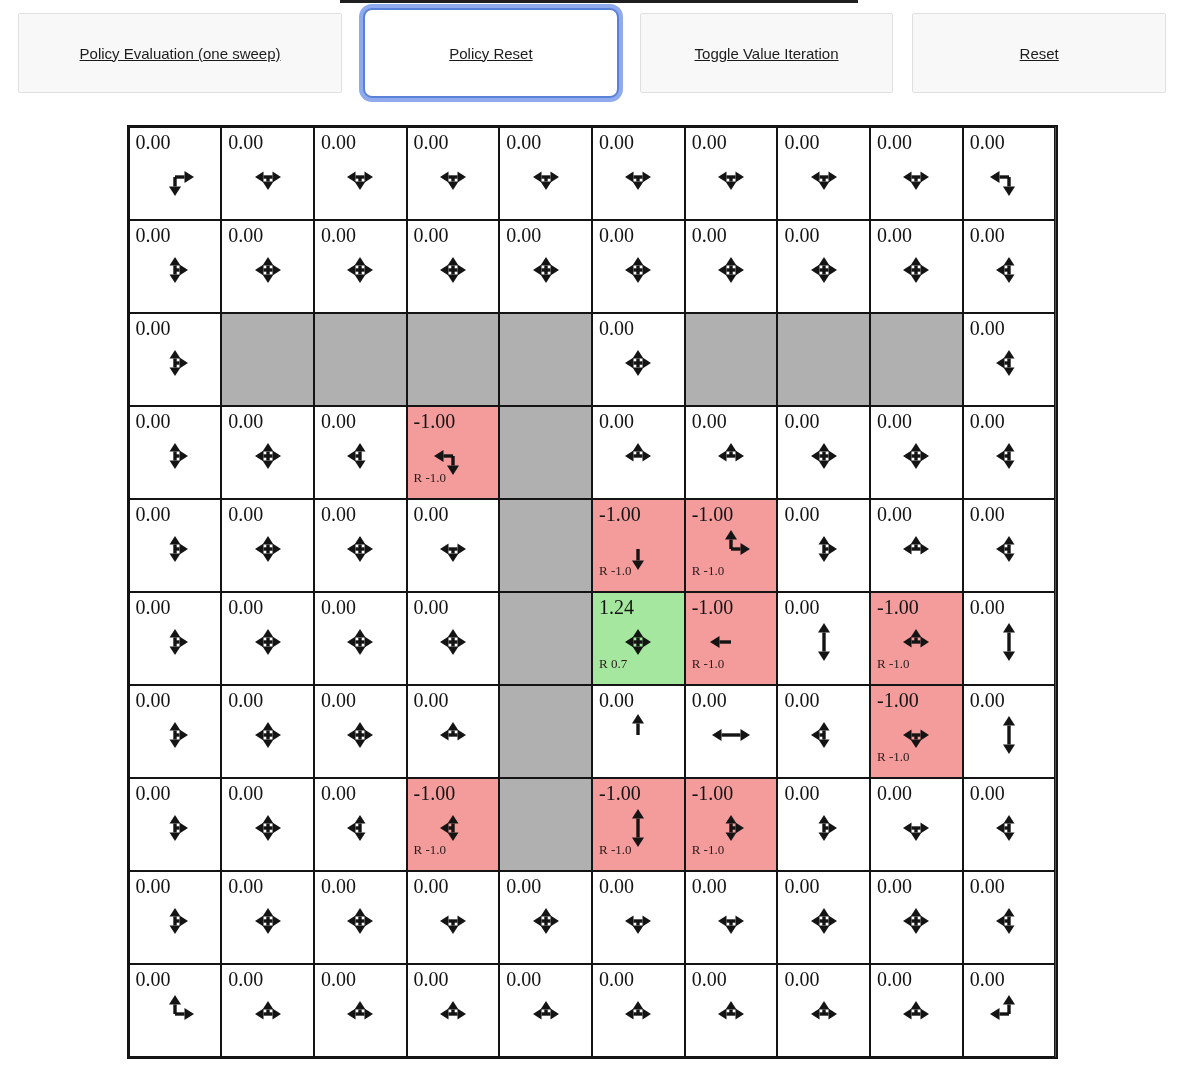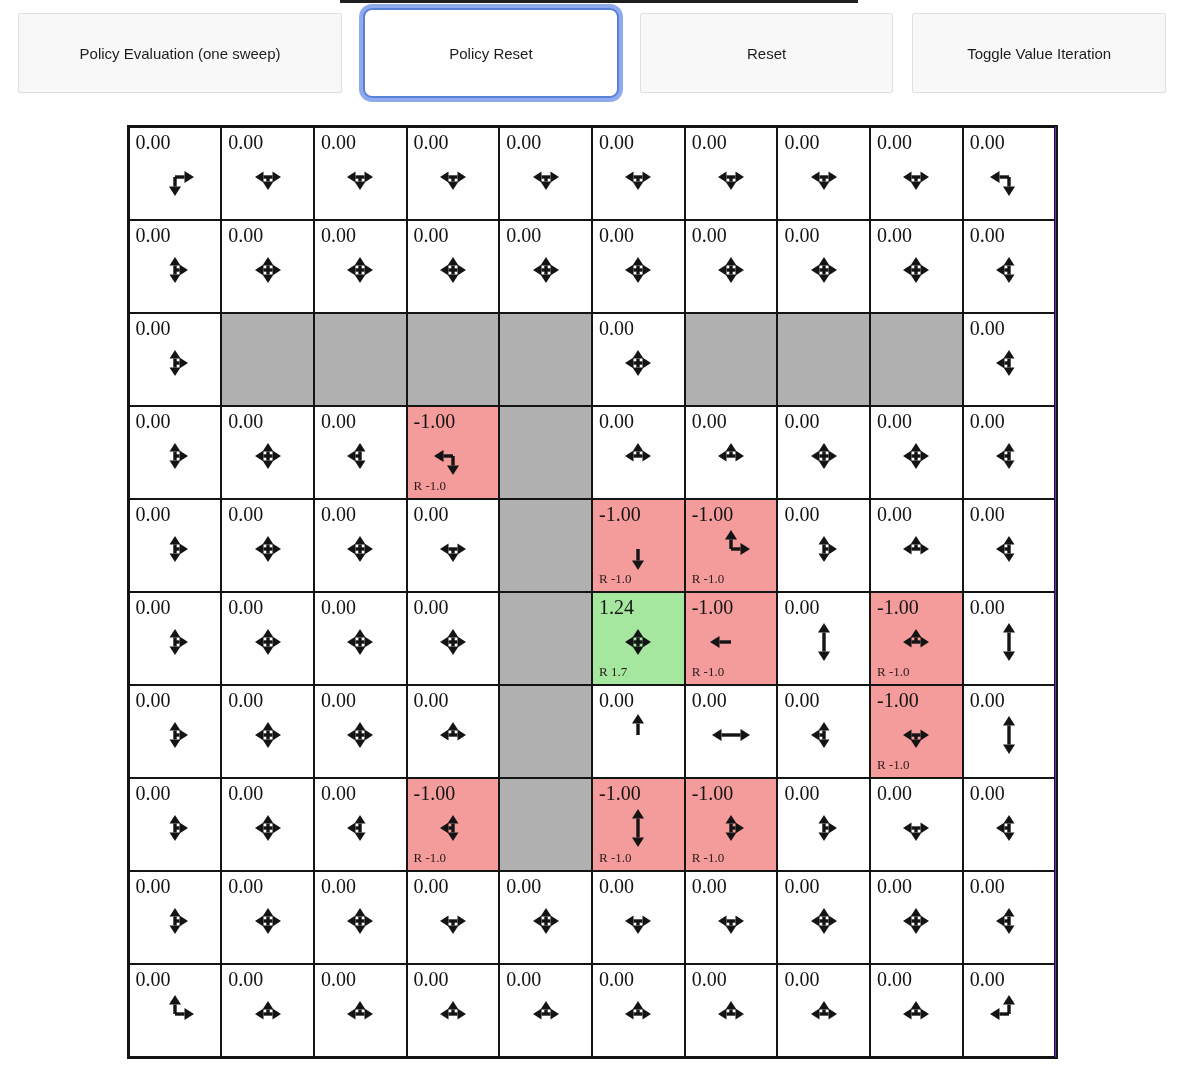--- a/index.html
+++ b/index.html
@@ -3,52 +3,52 @@
 <meta charset="utf-8">
 <style>
   * { box-sizing: border-box; margin: 0; padding: 0; }
   html,body { width: 1184px; height: 1080px; background: #ffffff;
     font-family: "Liberation Sans", sans-serif; color: #1a1a1a; overflow: hidden; }
 
   .top-edge-line { position: absolute; top: 0; left: 340px; width: 518px; height: 3px;
     background: #1f1f1f; }
 
   .toolbar { display: flex; gap: 19px; margin: 13px 18px 0 18px; height: 80px;
-    align-items: stretch; }
+    align-items: stretch; text-decoration: underline; }
   .btn { flex: 1; background: #f8f8f8; border: 1px solid #e0e0e0; border-radius: 2px;
     font-size: 15px; color: #1c1c1c; display: flex; align-items: center;
     justify-content: center; cursor: pointer; font-family: "Liberation Sans", sans-serif; }
   .btn.wide { flex: 1.28; }
   .btn.selected { background: #ffffff; border: 2px solid #5b80d8; border-radius: 9px;
     box-shadow: 0 0 0 4px #8fabee; margin: -5px 2px; z-index: 2; }
 
   .grid { width: 931px; margin: 32px auto 0 auto; border: 2px solid #141414;
     display: grid; grid-template-columns: repeat(10, 1fr);
     grid-auto-rows: 93px; background: #6d28d9; gap: 0; font-family: Liberation Serif, serif; }
   .cell { background: #ffffff; border: 1.5px solid #141414; position: relative;
     overflow: hidden; }
   .cell.wall { background: #b0b0b0; }
   .cell.neg { background: #f49c9c; }
   .cell.pos { background: #a5e79e; }
   .val { position: absolute; top: 3px; left: 6px; font-size: 20px; color: #141414;
     letter-spacing: 0px; }
-  .reward { position: absolute; bottom: 4px; left: 6px; font-size: 13px; color: #2a1a1a; }
+  .reward { position: absolute; bottom: 12px; left: 6px; font-size: 13px; color: #2a1a1a; }
   .arrow { position: absolute; left: 50%; top: 54%; transform: translate(-50%, -50%);
     line-height: 0; }
 </style>
 </head>
 <body>
 
 <div class="top-edge-line"></div>
 
 <div class="toolbar">
   <button class="btn wide">Policy Evaluation (one sweep)</button>
   <button class="btn selected">Policy Reset</button>
+  <button class="btn">Toggle Value Iteration</button>
   <button class="btn">Reset</button>
-  <button class="btn">Toggle Value Iteration</button>
 </div>
 
 <div class="grid" id="grid">
     <div class="cell">
       <div class="val">0.00</div>
       <div class="arrow"><svg width="46" height="46" viewBox="-23 -23 46 46">
           <line x1="0" y1="0" x2="9.5" y2="0" stroke="#141414" stroke-width="3.4"></line>
           <polygon fill="#141414" points="19,0 9.5,6 9.5,-6"></polygon>
           <line x1="0" y1="0" x2="0" y2="9.5" stroke="#141414" stroke-width="3.4"></line>
           <polygon fill="#141414" points="0,19 -6,9.5 6,9.5"></polygon>
@@ -580,21 +580,21 @@
       <div class="arrow"><svg width="46" height="46" viewBox="-23 -23 46 46">
           <line x1="0" y1="0" x2="0" y2="-4.5" stroke="#141414" stroke-width="3.4"></line>
           <polygon fill="#141414" points="0,-13 5.5,-4.5 -5.5,-4.5"></polygon>
           <line x1="0" y1="0" x2="0" y2="4.5" stroke="#141414" stroke-width="3.4"></line>
           <polygon fill="#141414" points="0,13 -5.5,4.5 5.5,4.5"></polygon>
           <line x1="0" y1="0" x2="-4.5" y2="0" stroke="#141414" stroke-width="3.4"></line>
           <polygon fill="#141414" points="-13,0 -4.5,-5.5 -4.5,5.5"></polygon>
           <line x1="0" y1="0" x2="4.5" y2="0" stroke="#141414" stroke-width="3.4"></line>
           <polygon fill="#141414" points="13,0 4.5,5.5 4.5,-5.5"></polygon>
         </svg></div>
-      <div class="reward">R 1.7</div>
+      <div class="reward">R 0.7</div>
     </div>
     <div class="cell neg">
       <div class="val">-1.00</div>
       <div class="arrow"><svg width="46" height="46" viewBox="-23 -23 46 46">
           <line x1="0" y1="0" x2="-11.5" y2="0" stroke="#141414" stroke-width="3.4"></line>
           <polygon fill="#141414" points="-21,0 -11.5,-6 -11.5,6"></polygon>
         </svg></div>
       <div class="reward">R -1.0</div>
     </div>
     <div class="cell">

